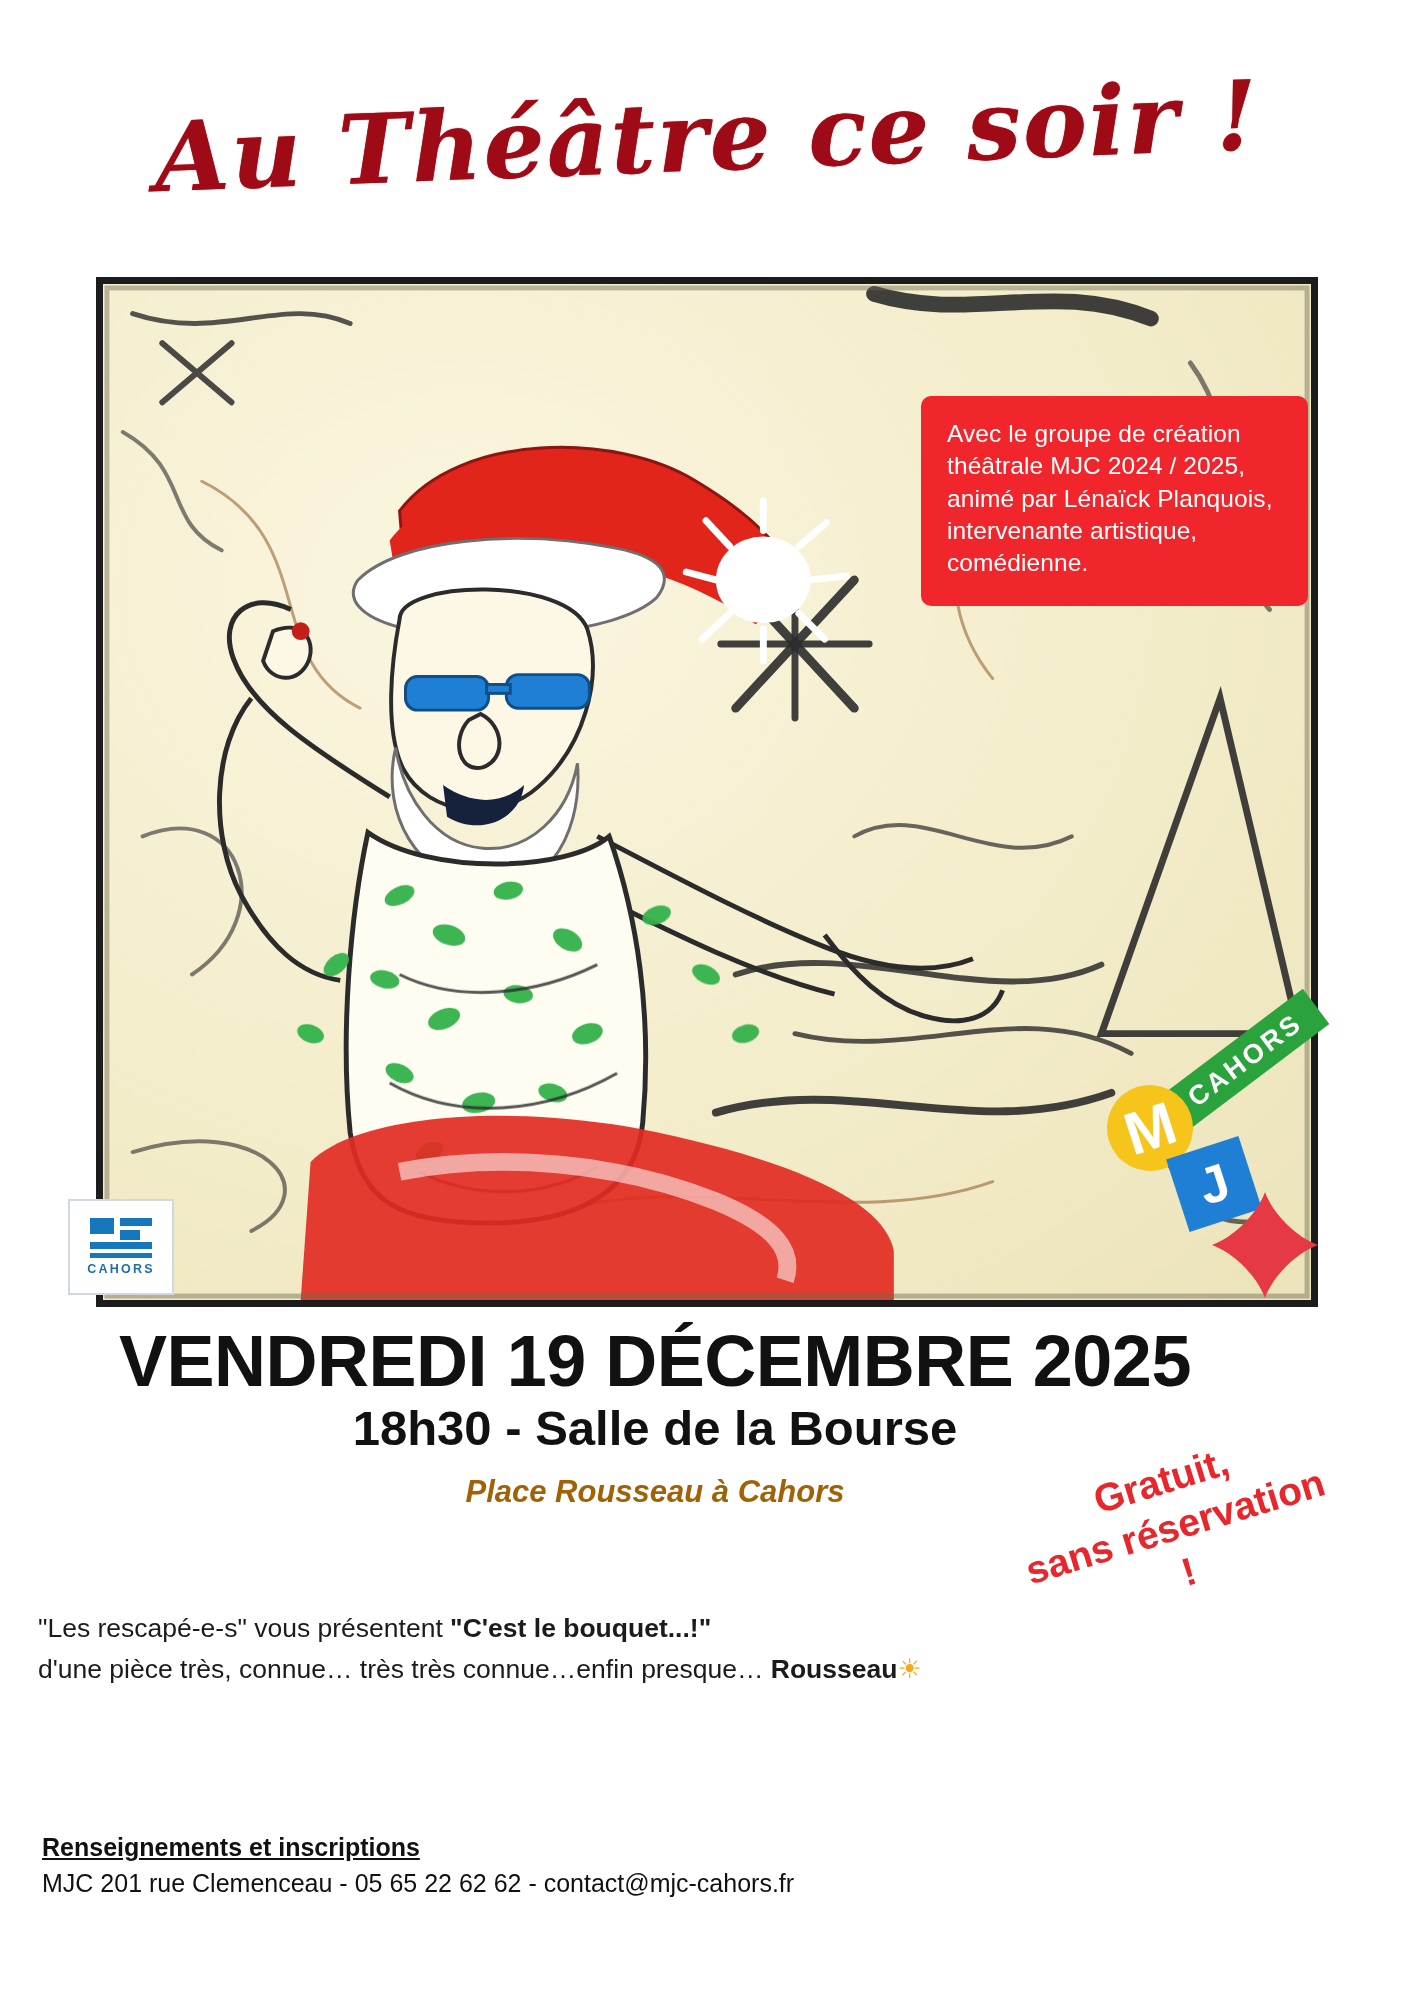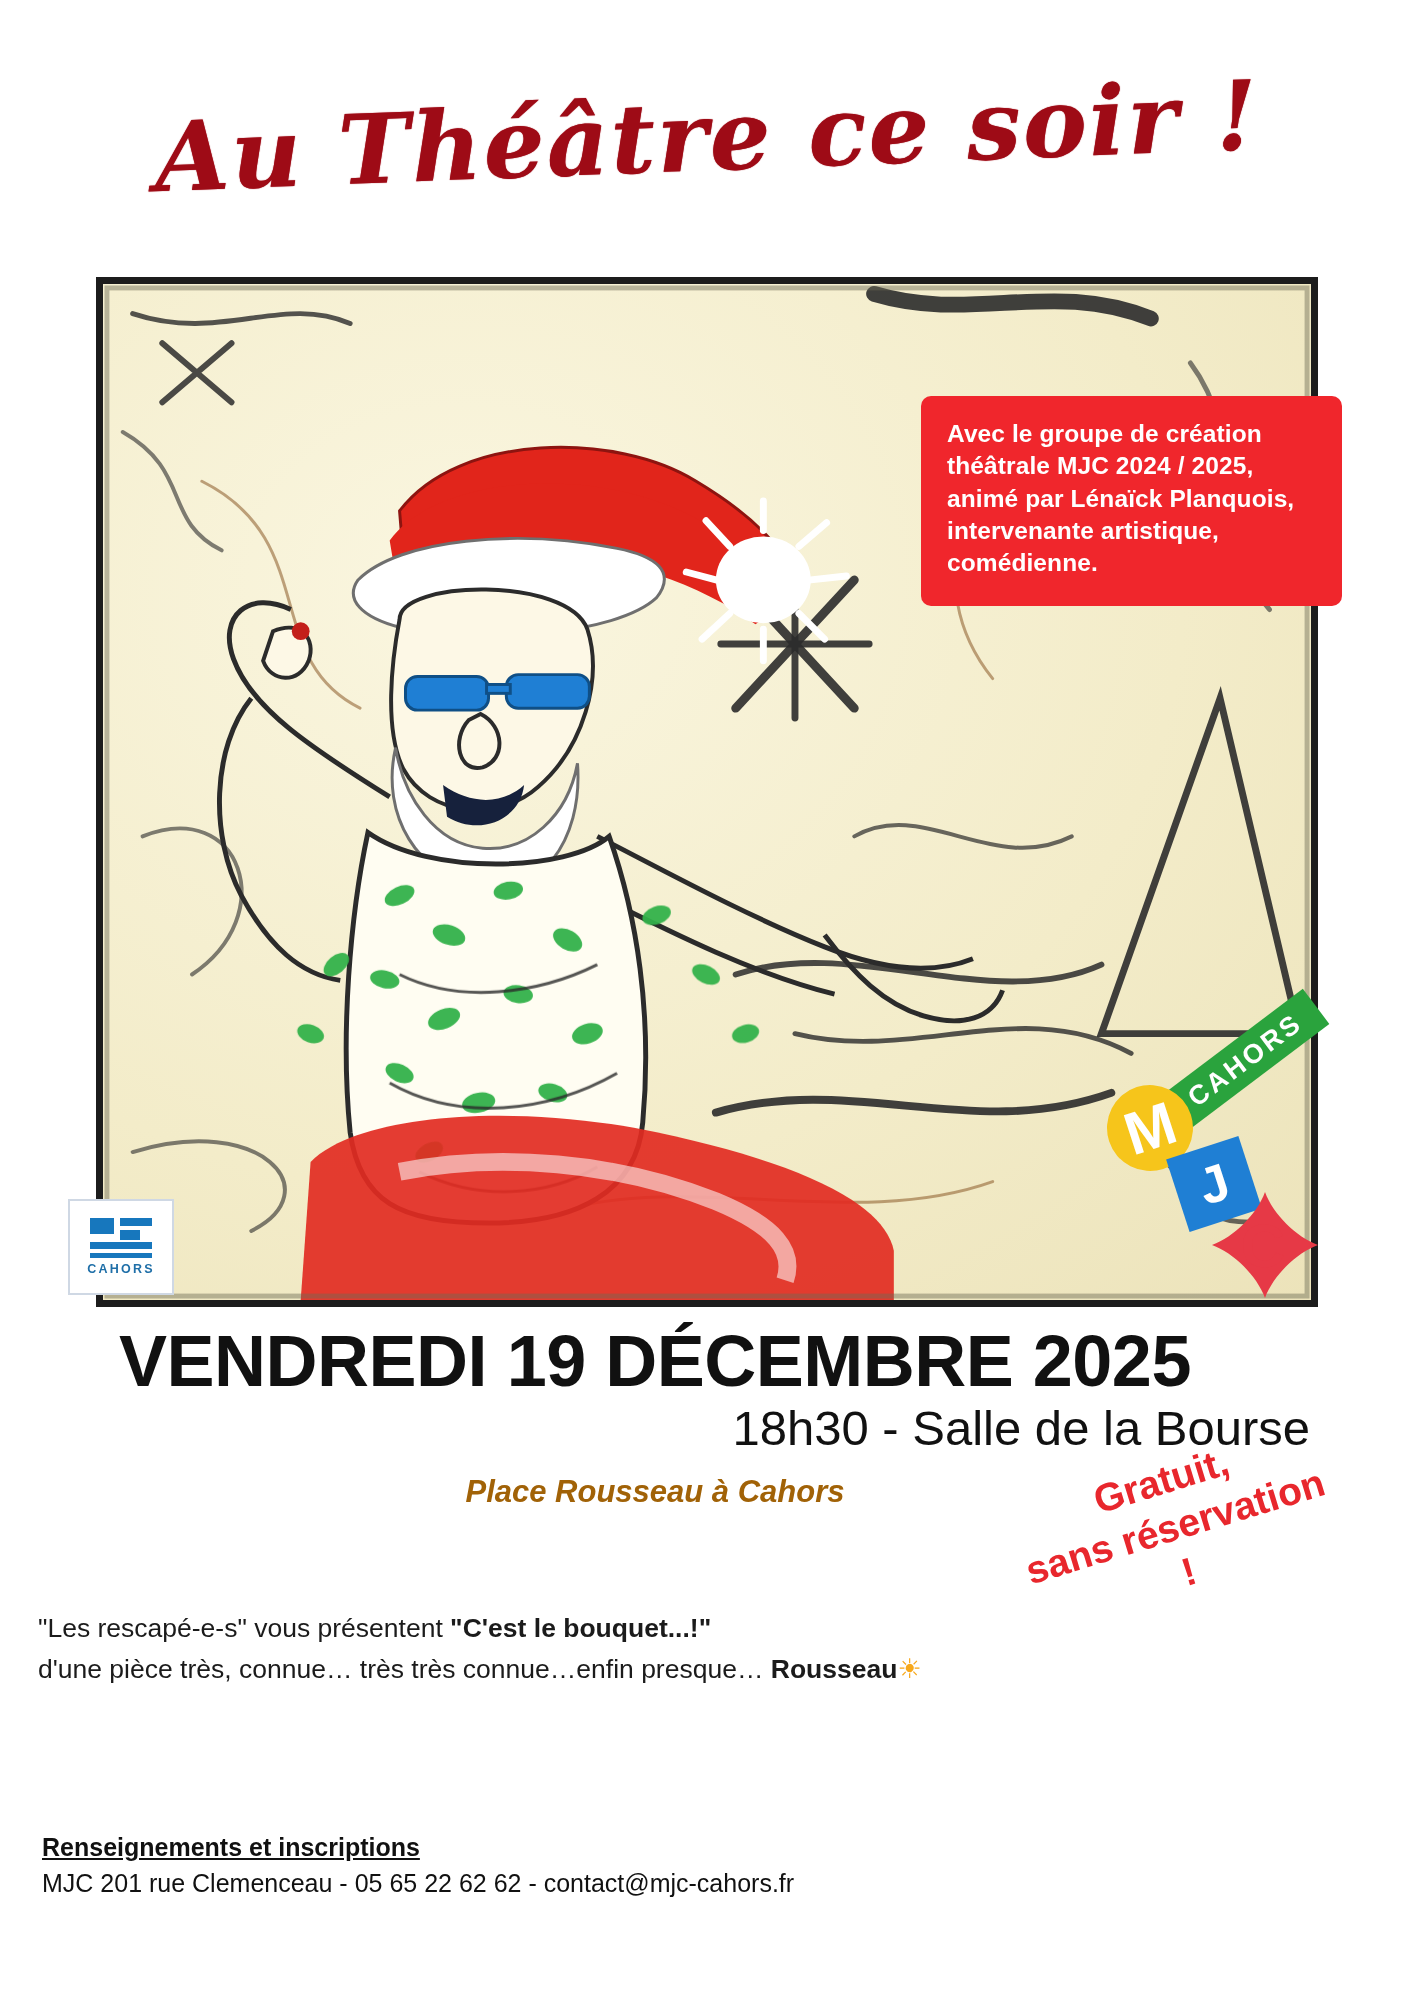--- a/index.html
+++ b/index.html
@@ -56,26 +56,26 @@
     inset: 0;
     width: 100%;
     height: 100%;
   }
 
   
   .info-box {
     position: absolute;
     left: 921px;
     top: 396px;
-    width: 421px;
+    width: 387px;
     padding: 22px 26px 26px 26px;
     background: #f0262c;
     color: #ffffff;
     border-radius: 10px;
-    font-weight: 700;
+    font-weight: 400;
     font-size: 24.5px;
     line-height: 1.32;
     letter-spacing: 0.1px;
   }
 
   
   .cahors-logo {
     position: absolute;
     left: 68px;
     top: 1199px;
@@ -179,23 +179,23 @@
     font-size: 72px;
     font-weight: 700;
     color: #111111;
     letter-spacing: -0.5px;
   }
   .event-place {
     position: absolute;
     top: 1400px;
     left: 0;
     width: 1310px;
-    text-align: right;
+    text-align: center;
     font-size: 49px;
-    font-weight: 400;
+    font-weight: 700;
     color: #111111;
   }
   .event-address {
     position: absolute;
     top: 1474px;
     left: 0;
     width: 1310px;
     text-align: center;
     font-size: 31px;
     font-weight: 700;

